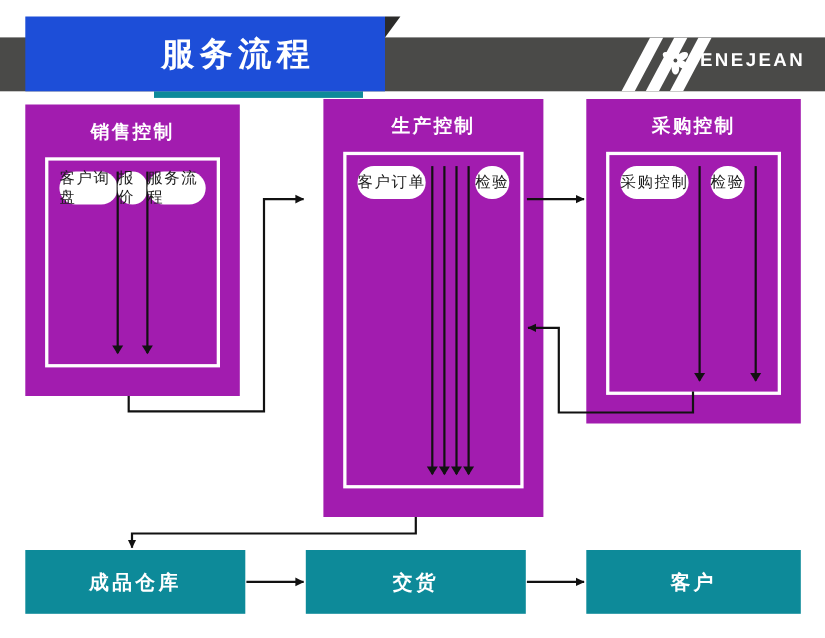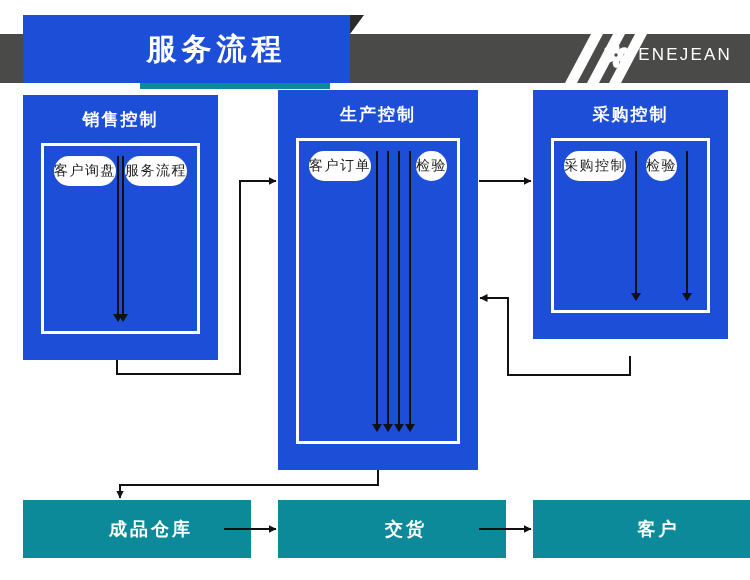--- a/index.html
+++ b/index.html
@@ -83,36 +83,36 @@
   }
   .hdr-logo-mark {
     width: 26px;
     height: 26px;
     display: block;
   }
   .hdr-logo-text {
     color: #ffffff;
     font-size: 17px;
     letter-spacing: 2.2px;
-    font-weight: normal;
+    font-weight: bold;
   }
   .hdr-underline {
     position: absolute;
     left: 140px;
     top: 83px;
     width: 190px;
     height: 6px;
     background: #0d8a99;
     z-index: 2;
   }
 
   
   .col {
     position: absolute;
-    background: #1d4ed8;
+    background: #a21caf;
     box-sizing: border-box;
     padding-left: 14px;
   }
   .col-title {
     position: absolute;
     left: 0;
     right: 0;
     top: 13px;
     text-align: center;
     color: #ffffff;
@@ -173,37 +173,36 @@
     bottom: -1px;
     transform: translateX(-50%);
     width: 0;
     height: 0;
     border-left: 5px solid transparent;
     border-right: 5px solid transparent;
     border-top: 8px solid #111111;
   }
 
   #col-sales  { left: 23px;  top: 95px;  width: 195px; height: 265px; }
-  #col-prod   { left: 278px; top: 90px;  width: 200px; height: 380px; }
-  #col-purch  { left: 533px; top: 90px;  width: 195px; height: 249px; }
+  #col-prod   { left: 294px; top: 90px;  width: 200px; height: 380px; }
+  #col-purch  { left: 533px; top: 90px;  width: 195px; height: 295px; }
 
   
   .bbox {
     position: absolute;
     top: 500px;
     height: 58px;
     background: #0d8a99;
     display: flex;
     align-items: center;
     justify-content: center;
     color: #ffffff;
     font-size: 18px;
     font-weight: bold;
     letter-spacing: 3px;
-    padding-left: 28px;
   }
   #bbox-0 { left: 23px;  width: 200px; }
   #bbox-1 { left: 278px; width: 200px; }
   #bbox-2 { left: 533px; width: 195px; }
 
   
   #connectors {
     position: absolute;
     left: 0;
     top: 0;
@@ -251,20 +250,21 @@
 
   <div class="col" id="col-sales">
     <div class="col-title">销售控制</div>
     <div class="col-inner">
       <div class="pill-stack">
         <div class="pill">客户询盘</div>
         <div class="pill-gap">
           <span class="vtick"></span>
           <span class="vtick-head"></span>
         </div>
+        <div class="pill">报价</div>
         <div class="pill-gap">
           <span class="vtick"></span>
           <span class="vtick-head"></span>
         </div>
         <div class="pill">服务流程</div>
       </div>
     </div>
   </div>
 
   <div class="col" id="col-prod">

